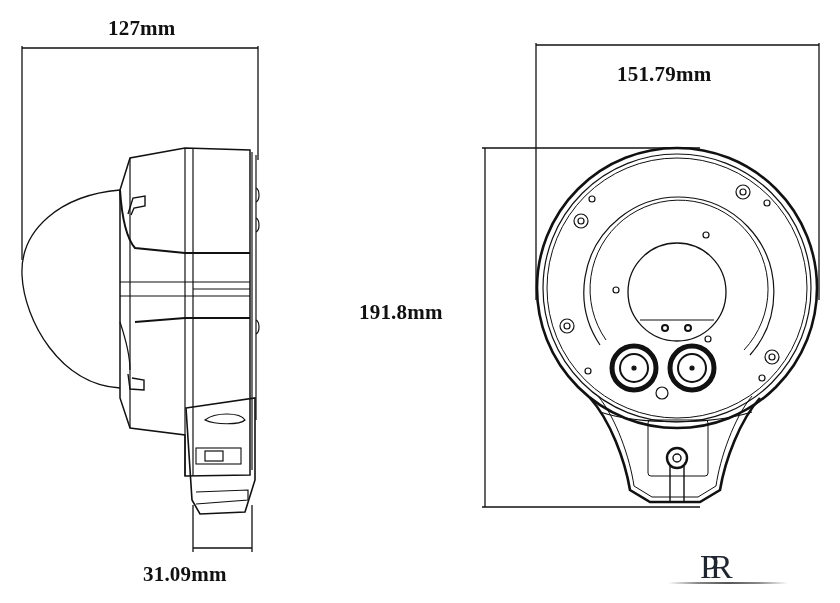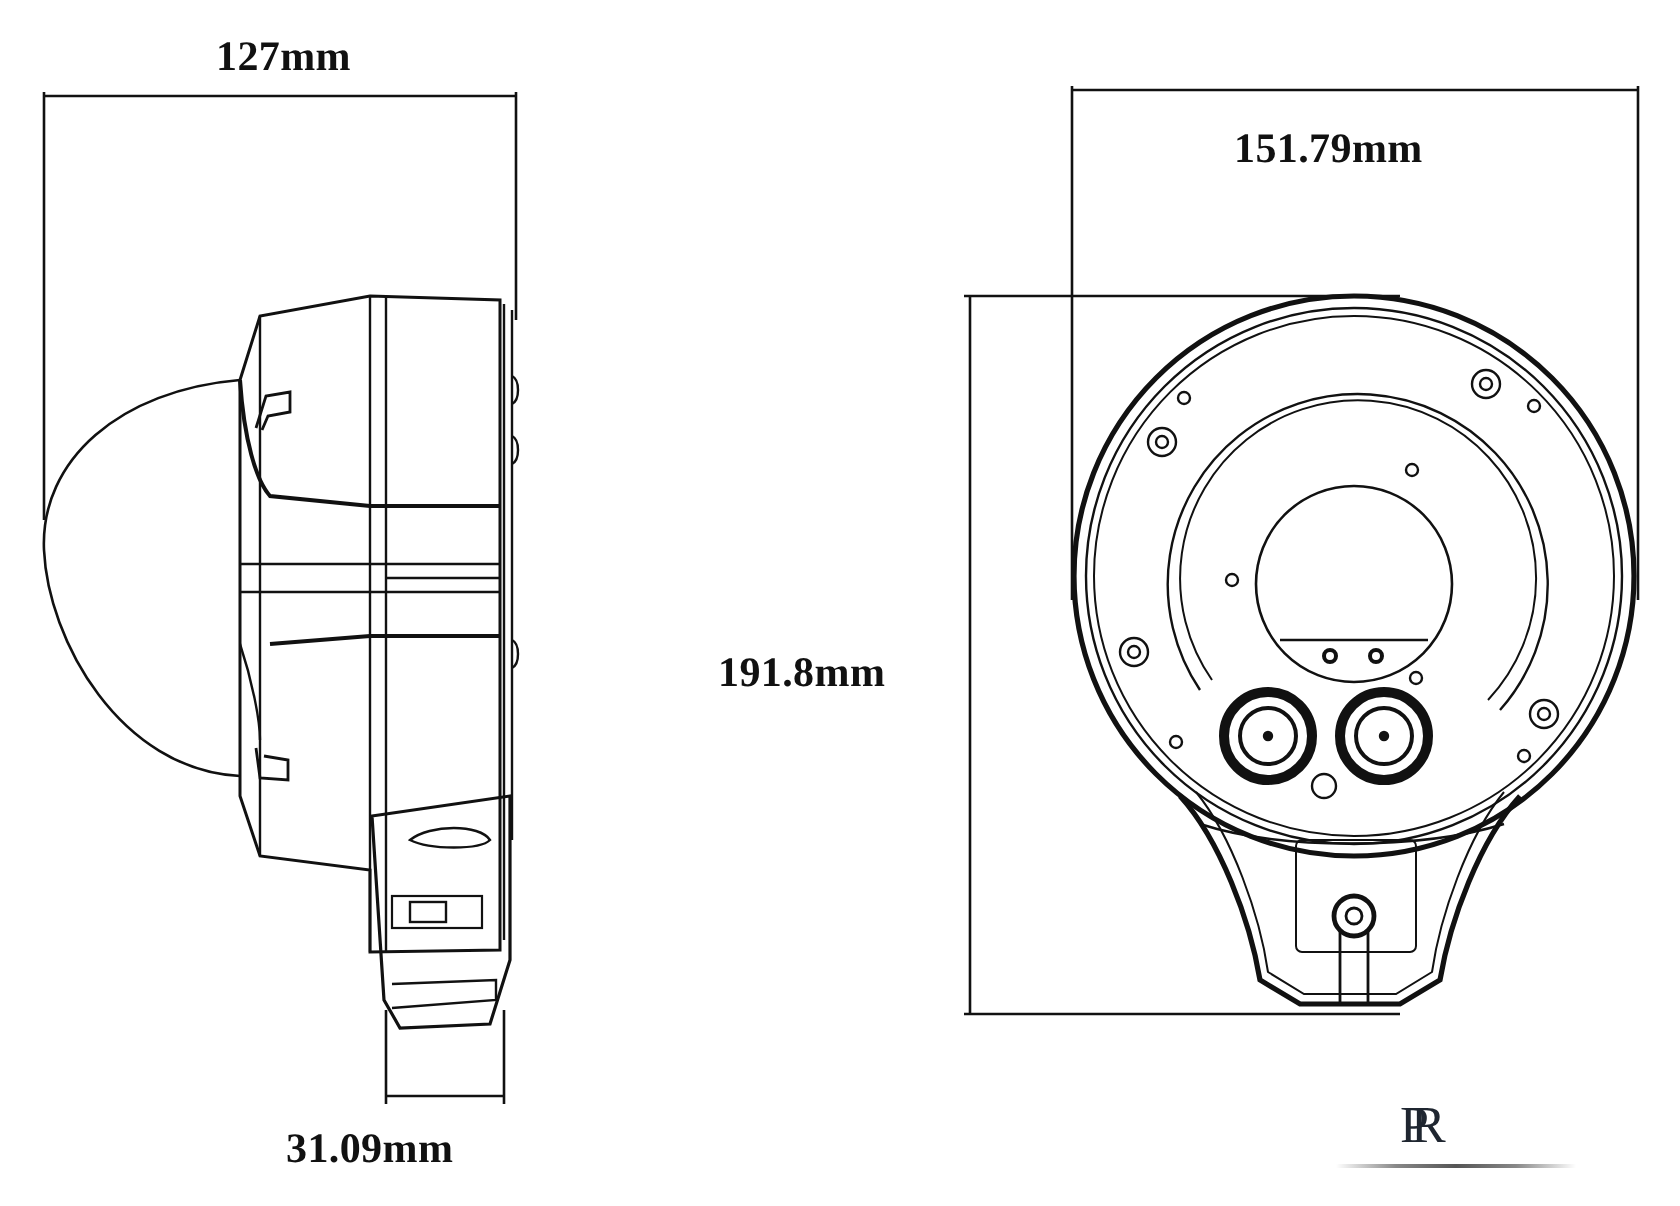--- a/index.html
+++ b/index.html
@@ -1,19 +1,19 @@
 <!DOCTYPE html>
 <html><head>
 <meta charset="utf-8">
 <style>
   html, body { margin: 0; padding: 0; background: #ffffff; }
   body { width: 840px; height: 603px; position: relative; overflow: hidden; font-family: "Liberation Sans", sans-serif; }
   .dim-label { position: absolute; font-weight: bold; font-size: 21px; color: #111; white-space: nowrap; letter-spacing: 0.2px; font-family: Liberation Serif, serif; }
   svg.drawing { position: absolute; left: 0; top: 0; }
-  .logo { position: absolute; left: 700px; top: 548px; font-family: "Liberation Serif", serif; font-size: 26px; color: #1f2630; letter-spacing: -9px; }
+  .logo { position: absolute; left: 700px; top: 548px; font-family: "Liberation Serif", serif; font-size: 34px; color: #1f2630; letter-spacing: -9px; }
   .logo-line { position: absolute; left: 668px; top: 582px; width: 120px; height: 2px; background: linear-gradient(to right, rgba(150,150,150,0), #888 25%, #555 50%, #888 75%, rgba(150,150,150,0)); }
 </style>
 </head>
 <body>
 
 <svg class="drawing" width="840" height="603" viewBox="0 0 840 603" fill="none" stroke="#111" stroke-width="1.2">
 
   <g>
 
     <g stroke-width="1.3">
@@ -117,17 +117,17 @@
     <rect x="648" y="420" width="60" height="56" rx="3" stroke-width="1"></rect>
     <circle cx="677" cy="458" r="10" stroke-width="2.4"></circle>
     <circle cx="677" cy="458" r="4" stroke-width="1.4"></circle>
     <line x1="670" y1="465" x2="670" y2="502" stroke-width="1.4"></line>
     <line x1="684" y1="465" x2="684" y2="502" stroke-width="1.4"></line>
   </g>
 </svg>
 
 <div class="dim-label" style="left:108px; top:16px;">127mm</div>
 <div class="dim-label" style="left:617px; top:16px;margin-top:46px;">151.79mm</div>
-<div class="dim-label" style="left:359px; top:300px;margin-top:24px;">191.8mm</div>
+<div class="dim-label" style="left:359px; top:300px;">191.8mm</div>
 <div class="dim-label" style="left:143px; top:562px;">31.09mm</div>
 
 <div class="logo">PR</div>
 <div class="logo-line"></div>
 
 </body></html>

